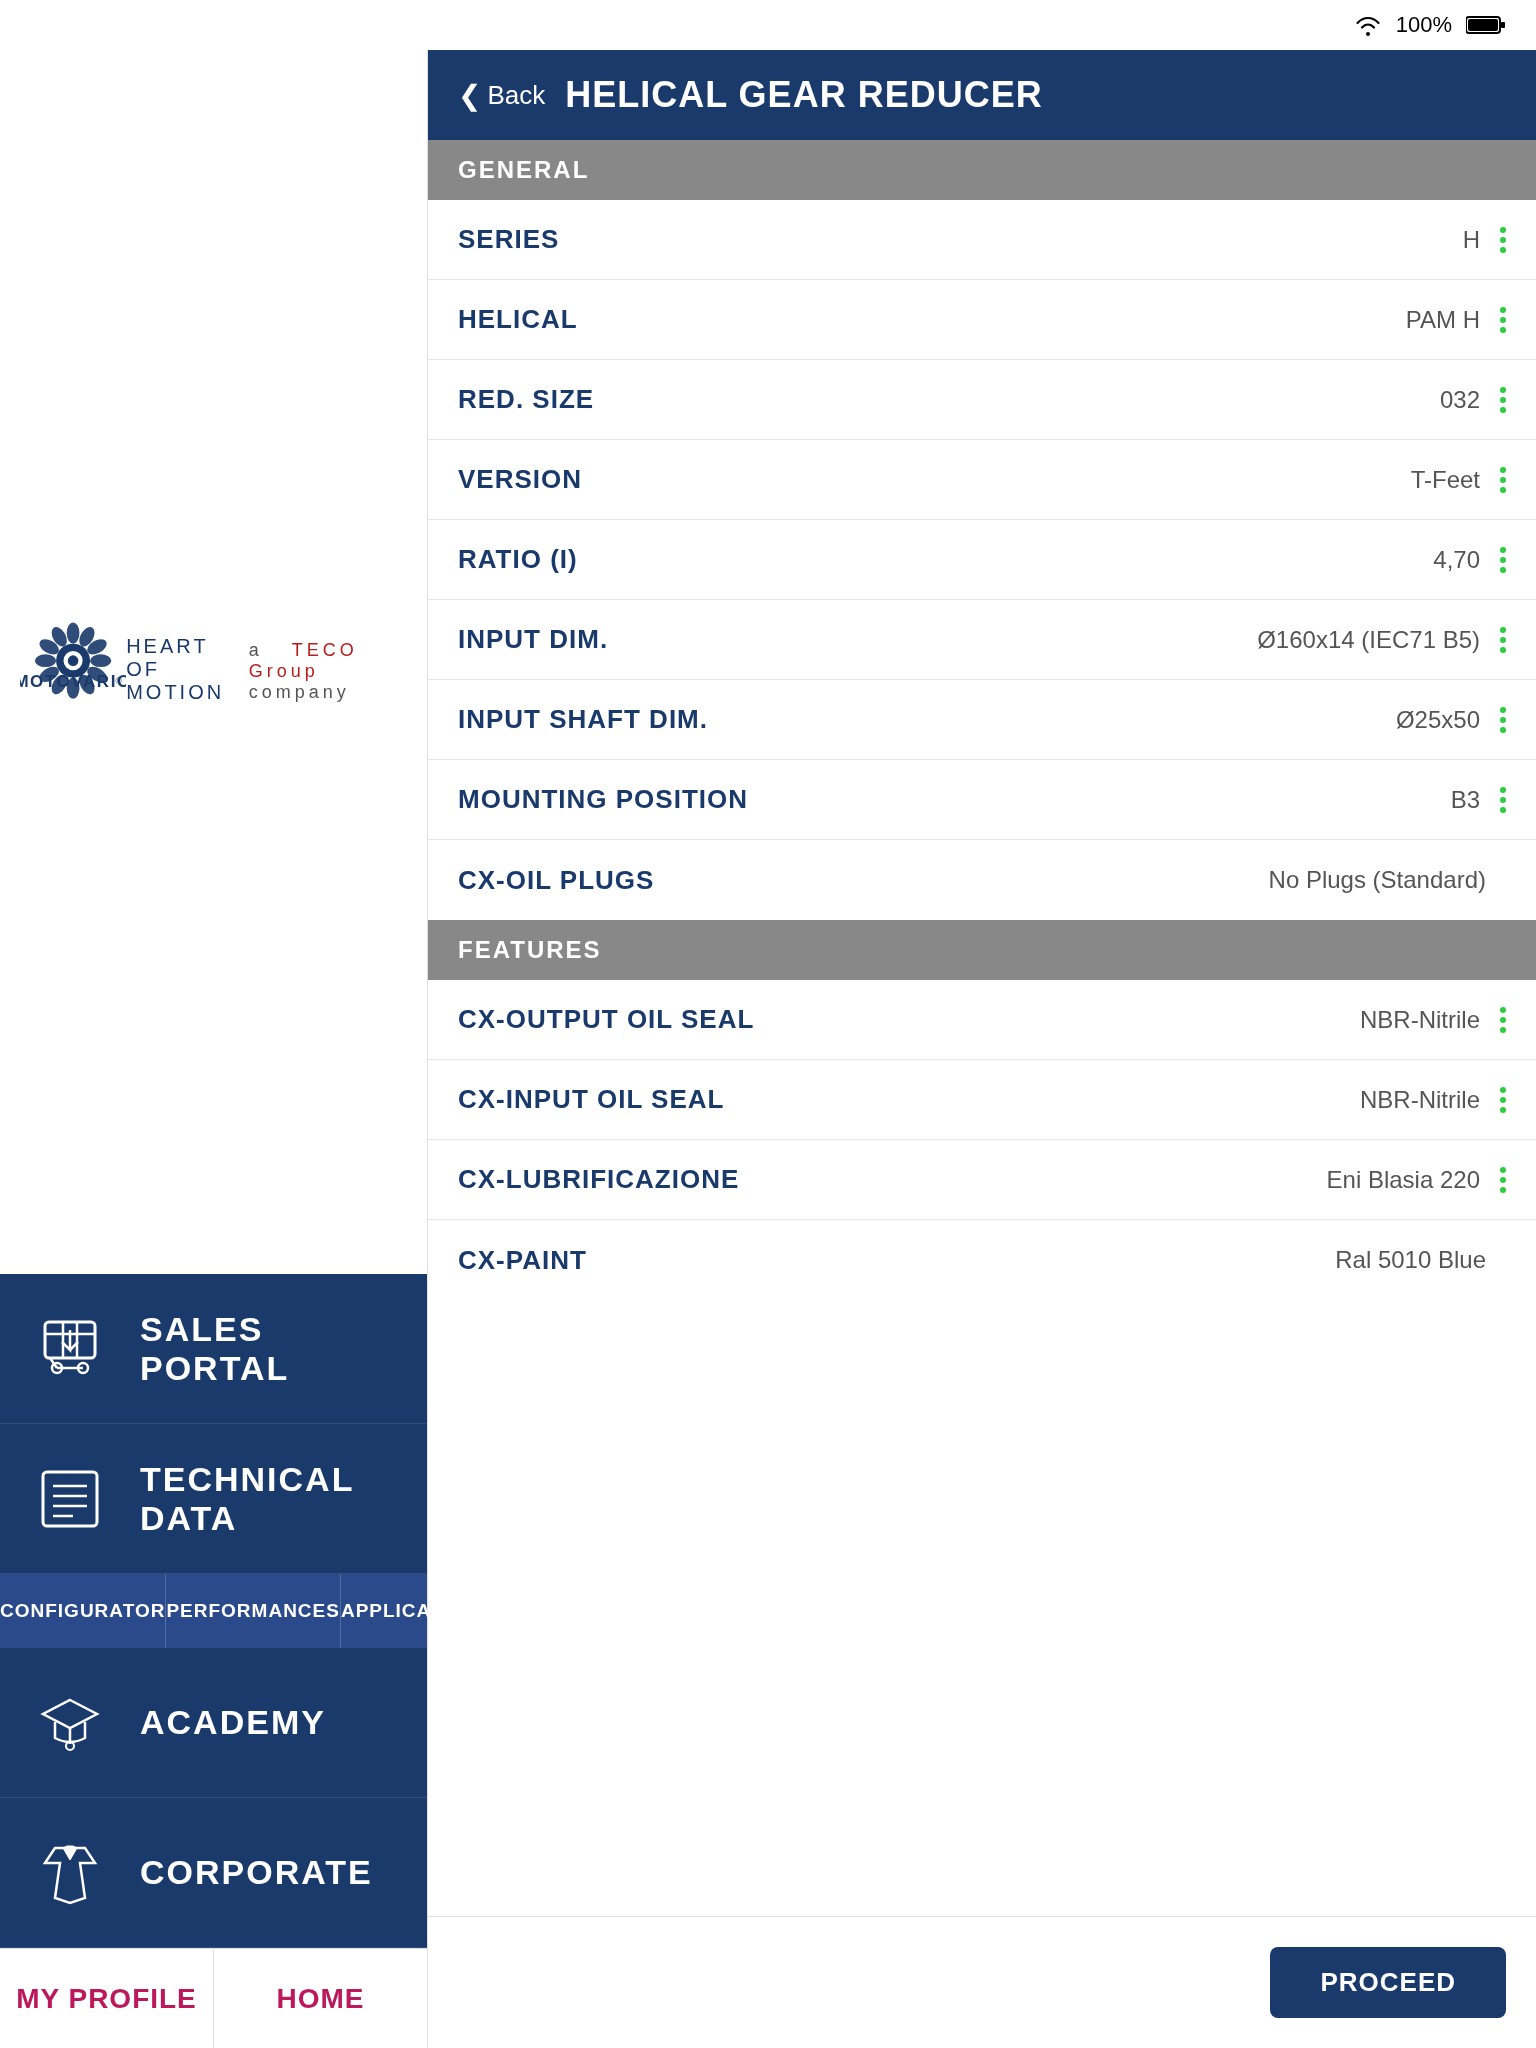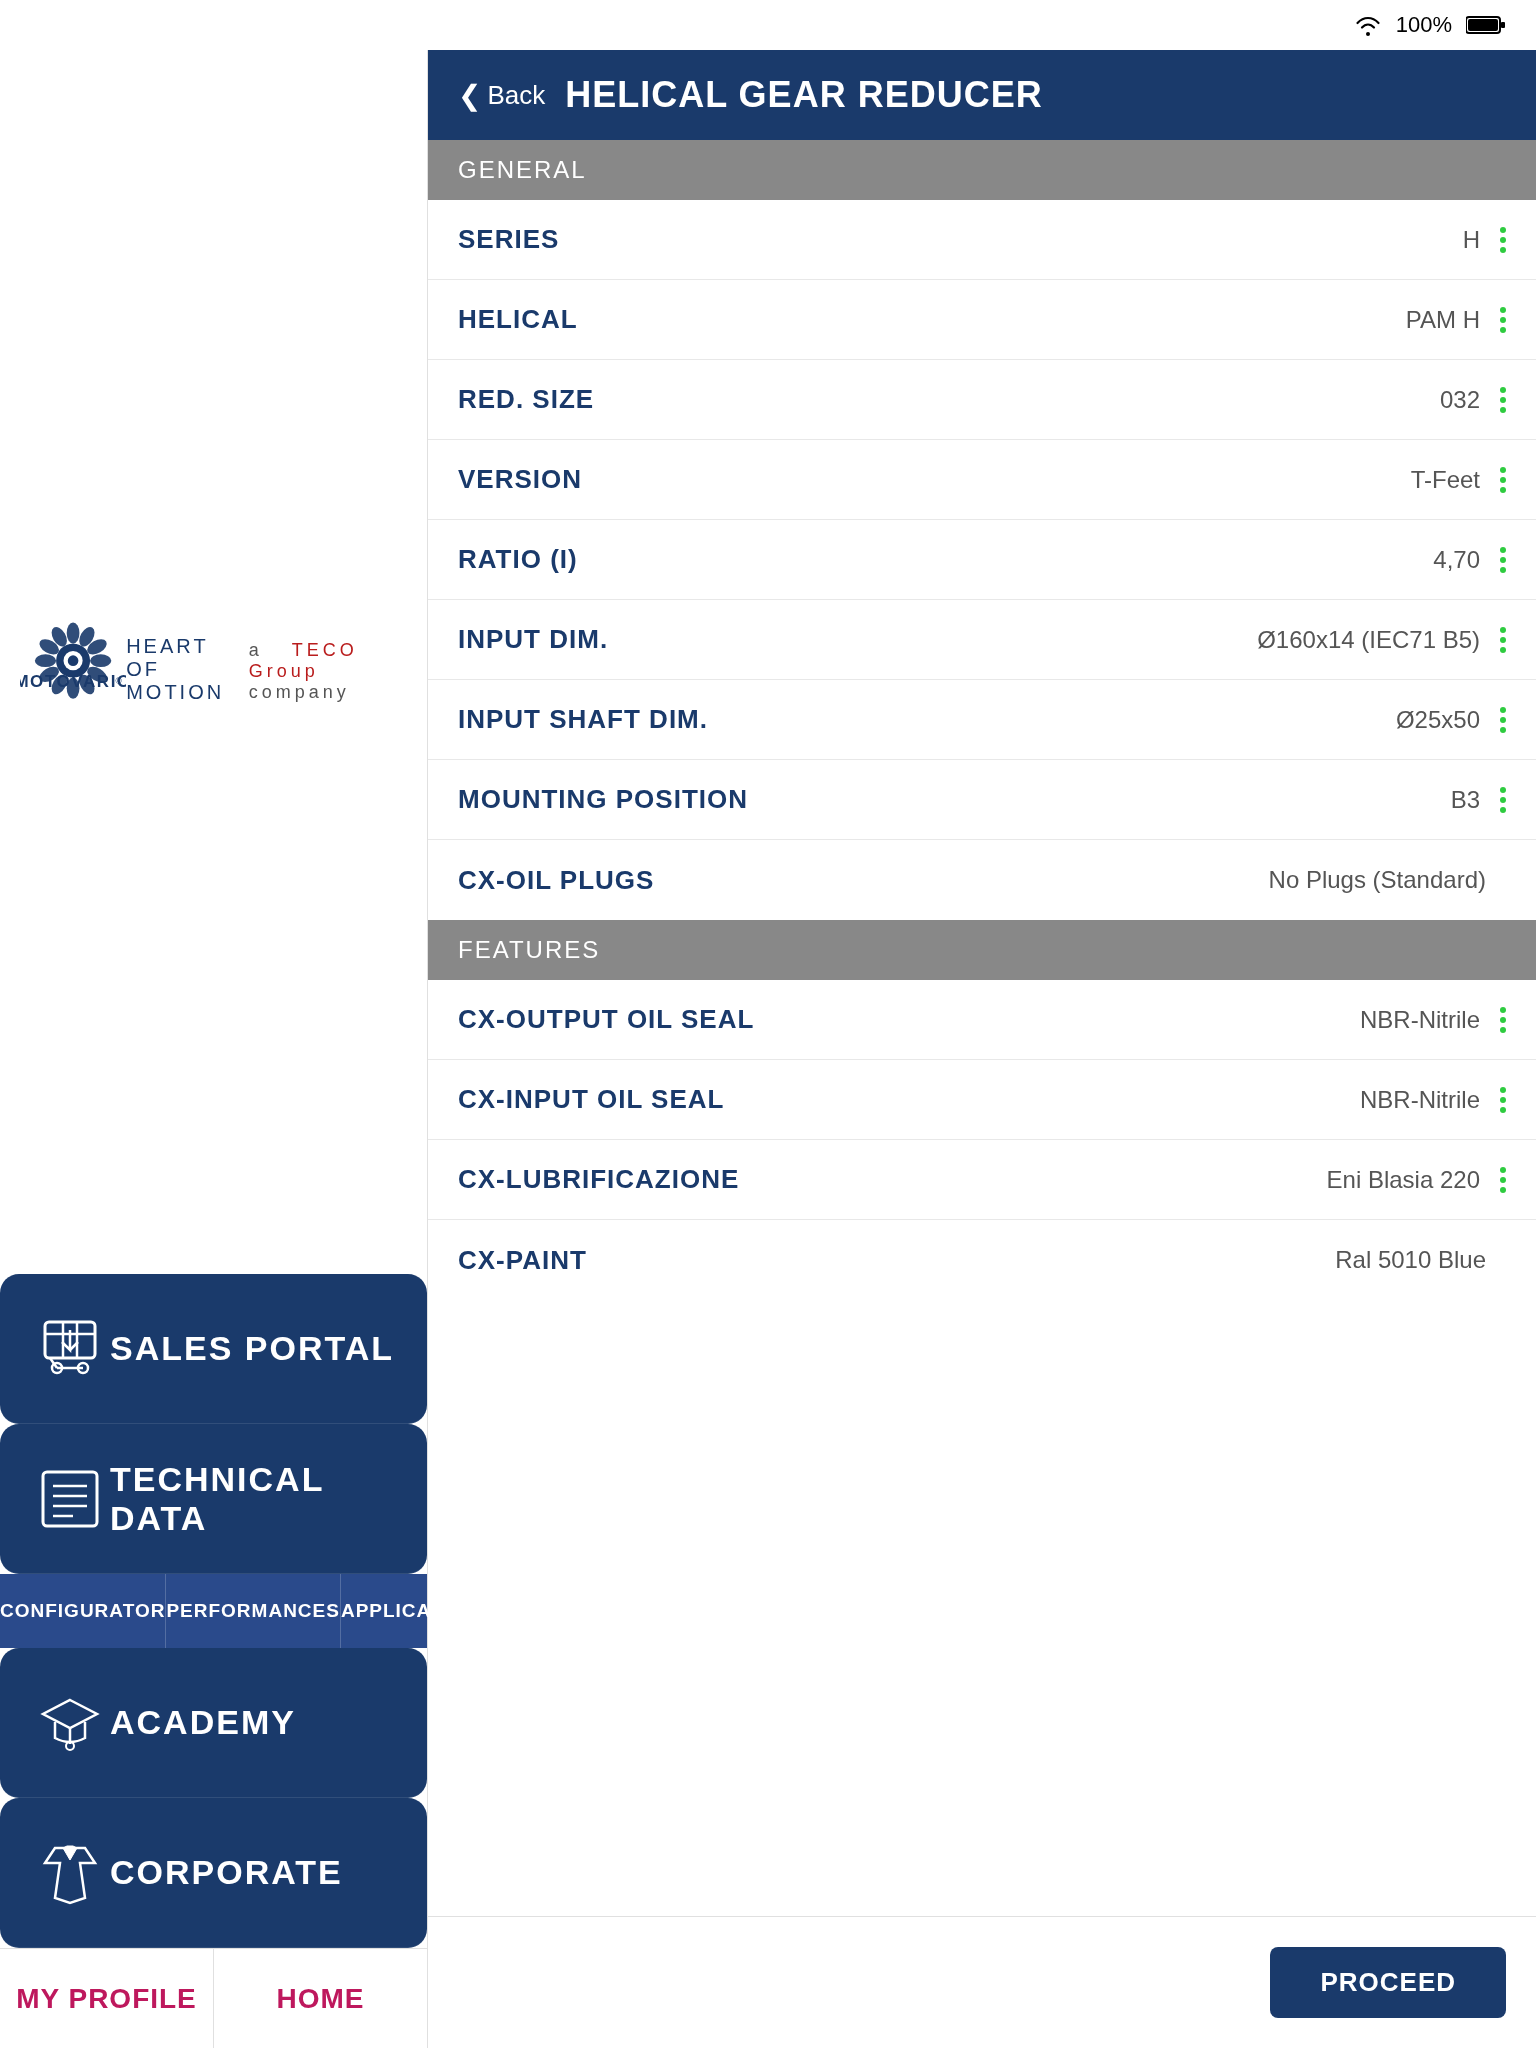--- a/index.html
+++ b/index.html
@@ -77,23 +77,23 @@
       margin-left: 20px;
     }
 
     
     .nav-item {
       height: 150px;
       background: #1a3a6b;
       display: flex;
       align-items: center;
       padding: 0 30px;
+      gap: 30px;
       cursor: pointer;
       border-bottom: 1px solid rgba(255,255,255,0.1);
-      border-radius: 19px;
     }
 
     .nav-item .nav-icon {
       width: 80px;
       height: 80px;
       flex-shrink: 0;
       display: flex;
       align-items: center;
       justify-content: center;
     }
@@ -183,21 +183,21 @@
       font-weight: 700;
       letter-spacing: 1px;
     }
 
     
     .section-header {
       background: #888;
       padding: 16px 30px;
       color: #fff;
       font-size: 24px;
-      font-weight: 400;
+      font-weight: 700;
       letter-spacing: 2px;
     }
 
     
     .data-row {
       display: flex;
       align-items: center;
       padding: 22px 30px;
       border-bottom: 1px solid #e8e8e8;
       min-height: 80px;

